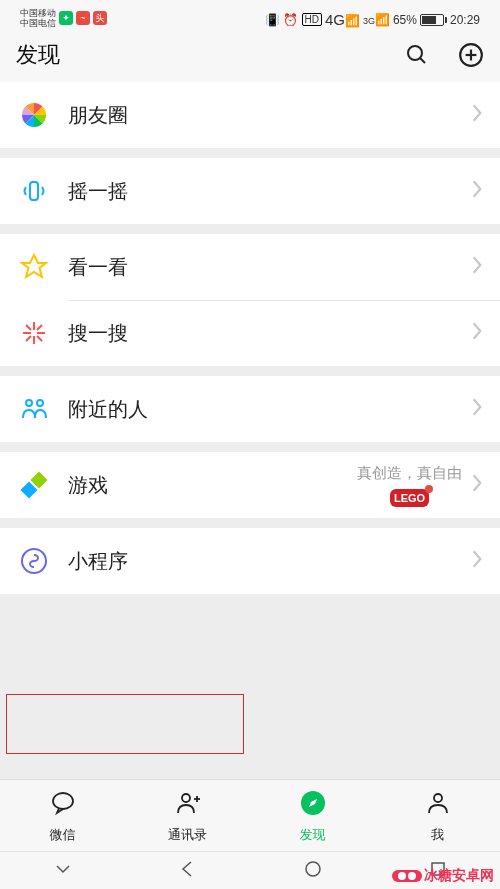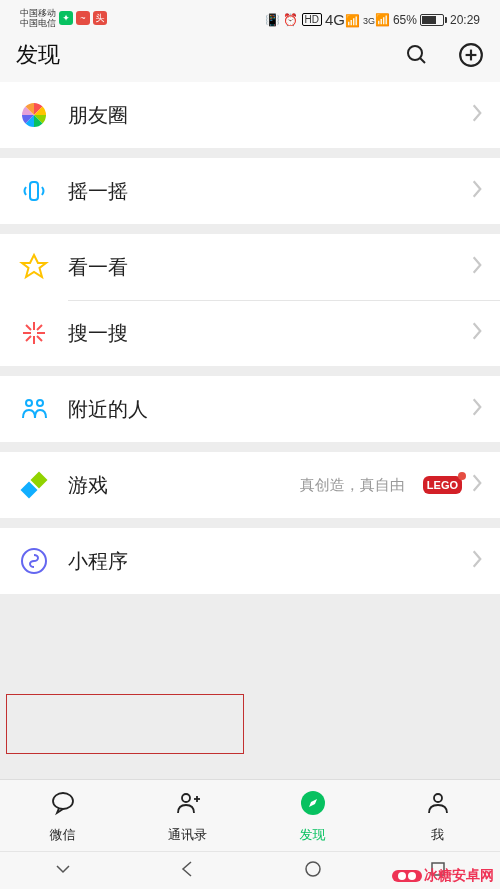--- a/index.html
+++ b/index.html
@@ -16,21 +16,21 @@
   .header { height: 54px; background: #f7f7f7; display: flex; align-items: center; justify-content: space-between; padding: 0 16px; }
   .header-title { font-size: 22px; color: #111; font-weight: 500; }
   .header-actions { display: flex; gap: 28px; align-items: center; }
   .header-icon { width: 26px; height: 26px; display: inline-flex; align-items: center; justify-content: center; color: #222; }
   .list { background: #ededed; }
   .group { background: #fff; margin-bottom: 10px; }
   .item { display: flex; align-items: center; height: 66px; padding: 0 16px; position: relative; }
   .item + .item::before { content: ""; position: absolute; left: 68px; right: 0; top: 0; height: 1px; background: #e5e5e5; }
   .item-icon { width: 36px; height: 36px; margin-right: 16px; display: inline-flex; align-items: center; justify-content: center; }
   .item-label { flex: 1; font-size: 20px; color: #222; }
-  .item-extra { font-size: 15px; color: #9a9a9a; display: flex; align-items: center; gap: 18px; }
+  .item-extra { font-size: 15px; color: #9a9a9a; display: flex; align-items: center; gap: 6px; flex-direction: column; }
   .chevron { color: #c8c8c8; margin-left: 8px; }
   .lego-badge { background: #d32027; color: #fff; font-size: 11px; font-weight: bold; padding: 3px 4px; border-radius: 6px; position: relative; }
   .lego-dot { position: absolute; top: -4px; right: -4px; width: 8px; height: 8px; background: #e54d42; border-radius: 50%; }
   .highlight-box { position: absolute; border: 1.5px solid #c23030; pointer-events: none; z-index: 4; }
   .arrow-svg { position: absolute; pointer-events: none; z-index: 5; }
   .tabbar { position: absolute; left: 0; right: 0; bottom: 38px; height: 72px; background: #f7f7f7; border-top: 1px solid #ddd; display: flex; }
   .tab { flex: 1; display: flex; flex-direction: column; align-items: center; justify-content: center; gap: 8px; font-size: 13px; color: #222; }
   .tab.active { color: #07c160; }
   .tab-icon { width: 30px; height: 30px; display: inline-flex; align-items: center; justify-content: center; }
   .navbar { position: absolute; left: 0; right: 0; bottom: 0; height: 38px; background: #f7f7f7; display: flex; align-items: center; justify-content: space-around; border-top: 1px solid #e5e5e5; }

